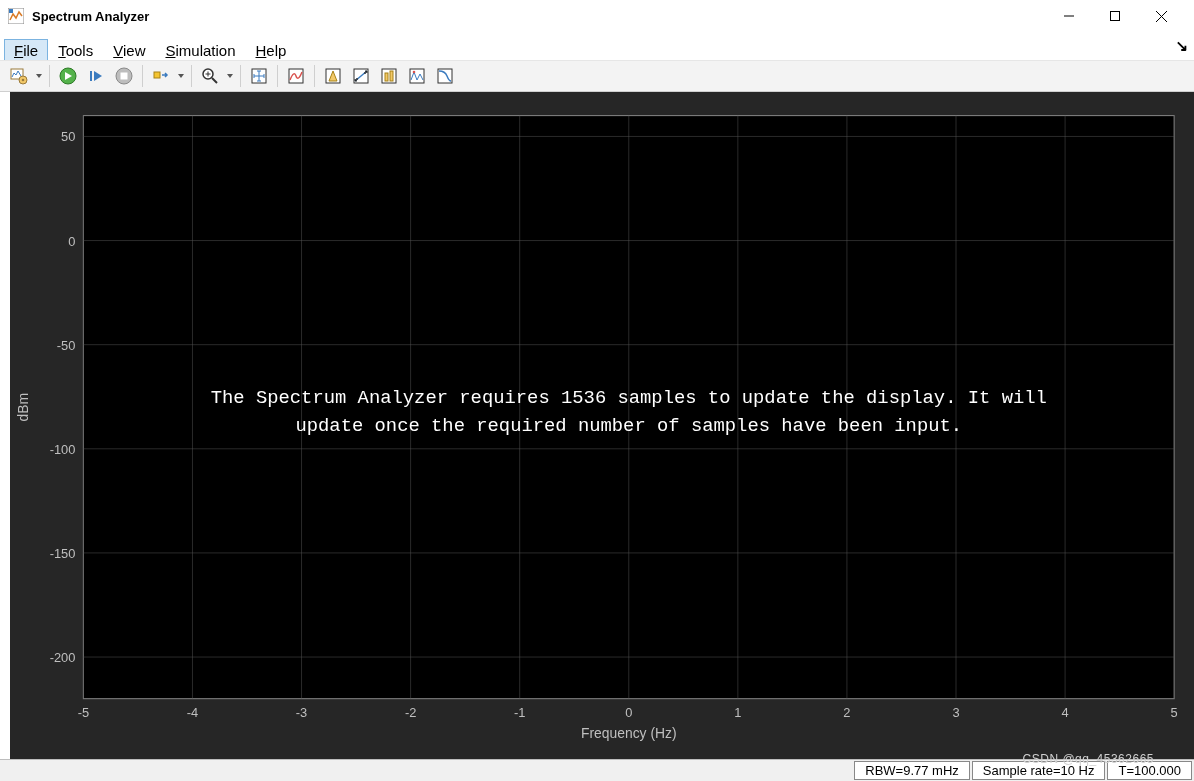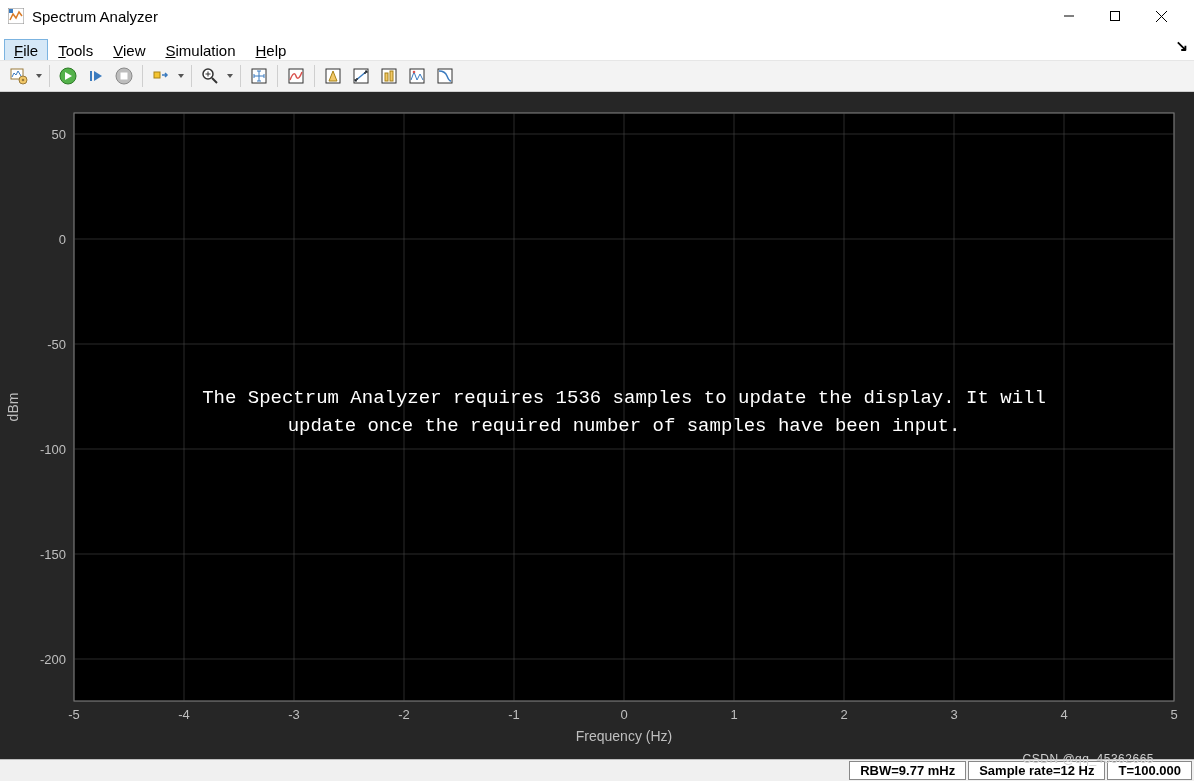--- a/index.html
+++ b/index.html
@@ -1,45 +1,45 @@
 <!DOCTYPE html>
 <html><head>
 <meta charset="utf-8">
 <style>
 * { margin: 0; padding: 0; box-sizing: border-box; }
 body { font-family: "Segoe UI", Tahoma, sans-serif; font-size: 13px; width: 1194px; height: 781px; background: #fff; overflow: hidden; display: flex; flex-direction: column; }
 
 .titlebar { height: 32px; display: flex; align-items: center; padding: 0 10px 0 8px; background: #fff; }
 .titlebar .app-icon { width: 16px; height: 16px; margin-right: 8px; }
-.titlebar .title { flex: 0 0 auto; font-size: 15px; color: #000; }
+.titlebar .title { flex: 0 0 auto; font-size: 13px; color: #000; font-weight: bold; }
 .titlebar .spacer { flex: 1; }
 .titlebar .winbtn { width: 46px; height: 32px; display: flex; align-items: center; justify-content: center; }
 .titlebar .winbtn svg { display: block; }
 
 .menubar { height: 28px; display: flex; align-items: center; padding: 0 4px; background: #fff; font-size: 15px; }
 .menubar .menu-item { padding: 3px 10px; margin-top: 9px; }
 .menubar .menu-item.active { background: #d6e8f7; border: 1px solid #7bb3e0; padding: 2px 9px; }
 .menubar .mnemonic { text-decoration: underline; }
 .menubar-right { margin-left: auto; padding-right: 2px; font-size: 15px; font-weight: bold; }
 
 .toolbar { height: 32px; display: flex; align-items: center; padding: 3px 6px; background: #f3f3f3; border-top: 1px solid #e6e6e6; border-bottom: 1px solid #cfcfcf; gap: 2px; }
 .toolbar .sep { width: 1px; height: 22px; background: #cfcfcf; margin: 0 3px; }
 .toolbar .tbtn { width: 26px; height: 26px; display: flex; align-items: center; justify-content: center; border: 1px solid transparent; border-radius: 2px; }
 .toolbar .drop { width: 10px; display: flex; align-items: center; justify-content: center; }
 
-.plot-area { flex: 1; background: #262626; position: relative; }
+.plot-area { flex: 1; background: #262626; position: relative; margin-left: 10px; }
 .plot-svg { width: 100%; height: 100%; display: block; }
 .axis-text { fill: #bfbfbf; font-family: Arial, sans-serif; font-size: 13px; }
 .axis-label { fill: #bfbfbf; font-family: Arial, sans-serif; font-size: 14px; }
 .overlay-msg { fill: #ffffff; font-family: "Courier New", monospace; font-size: 19px; }
 
 .statusbar { height: 22px; display: flex; align-items: stretch; background: #f0f0f0; border-top: 1px solid #bdbdbd; font-size: 13px; position: relative; }
 .statusbar .ready { padding: 18px 8px; border-right: 1px solid transparent; }
 .statusbar .spacer { flex: 1; }
-.statusbar .cell { border: 1px solid #888; padding: 1px 10px; margin: 1px 2px 1px 0; background: #fff; white-space: nowrap; display: flex; align-items: center; font-weight: bold; }
+.statusbar .cell { border: 1px solid #888; padding: 1px 10px; margin: 1px 2px 1px 0; background: #fff; white-space: nowrap; display: flex; align-items: center; }
 .statusbar .watermark { position: absolute; right: 40px; top: -8px; color: #d0d0d0; font-size: 12px; letter-spacing: 0.5px; pointer-events: none; }
 </style>
 </head>
 <body>
 
 <div class="titlebar">
   <span class="app-icon">
     <svg width="16" height="16" viewBox="0 0 16 16">
         <rect x="0" y="0" width="16" height="16" fill="#fff" stroke="#888"></rect>
         <path d="M2 12 L5 6 L8 10 L11 4 L14 8" stroke="#d97b28" stroke-width="1.5" fill="none"></path>
@@ -244,15 +244,15 @@
     <text class="overlay-msg" x="624" y="310" text-anchor="middle">The Spectrum Analyzer requires 1536 samples to update the display. It will</text>
     <text class="overlay-msg" x="624" y="338" text-anchor="middle">update once the required number of samples have been input.</text>
   </svg>
 </div>
 
 <div class="statusbar">
   <div class="ready">Ready</div>
   <div class="spacer"></div>
   <div class="watermark">CSDN @qq_45362665</div>
   <div class="cell">RBW=9.77 mHz</div>
-  <div class="cell">Sample rate=12 Hz</div>
+  <div class="cell">Sample rate=10 Hz</div>
   <div class="cell">T=100.000</div>
 </div>
 
 </body></html>

